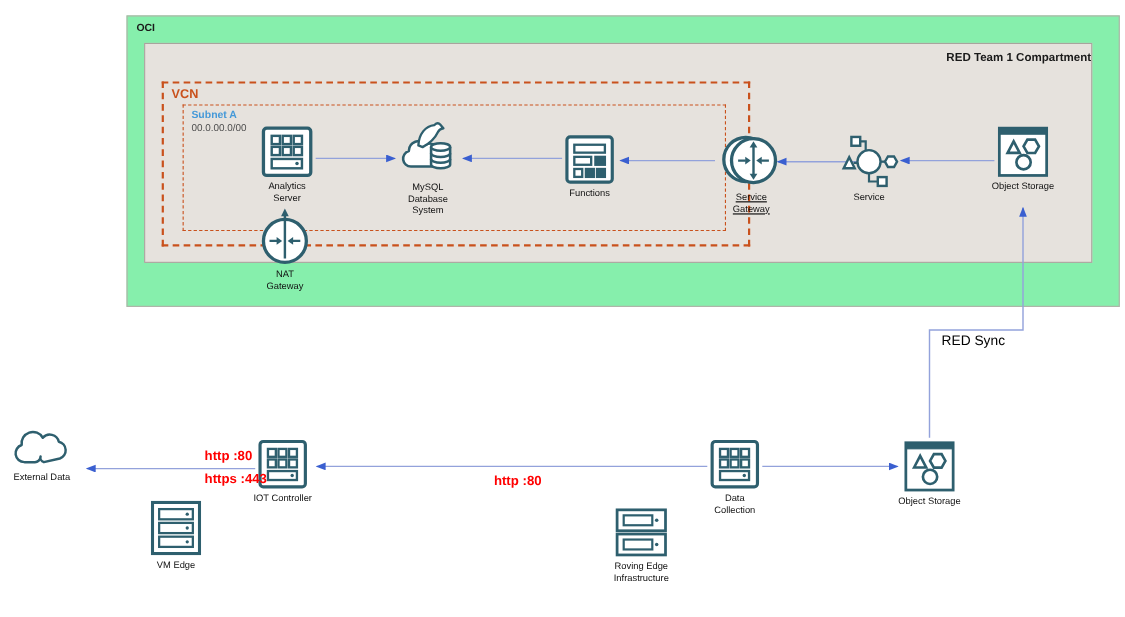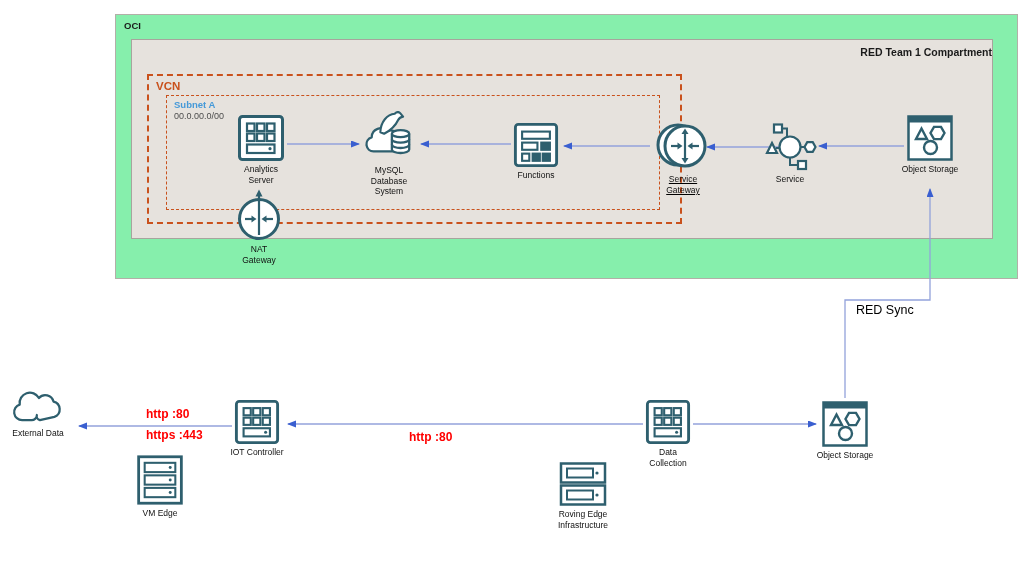--- a/index.html
+++ b/index.html
@@ -24,21 +24,21 @@
   .oci-label{font-weight:700;font-size:9.5px;color:#1a1a1a;padding:5px 0 0 8px;}
   .vcn-label{color:#c9511c;font-weight:700;font-size:11.5px;padding:4px 0 0 7px;}
   .subnet-label{color:#4599d8;font-weight:700;font-size:9.5px;padding:3px 0 0 7px;}
   .subnet-cidr{color:#4d4d4d;font-size:9px;padding:1px 0 0 7px;}
   
   .node{position:absolute;width:90px;display:flex;flex-direction:column;align-items:center;gap:2px;}
   .node.narrow{width:76px;}
   .nlabel{font-size:8.5px;line-height:1.25;color:#111;text-align:center;white-space:pre-line;}
   .icon{display:block;}
   
-  .alert{position:absolute;color:#ff0000;font-weight:700;font-size:12px;line-height:1;}
+  .alert{position:absolute;color:#ff0000;font-weight:700;font-size:12px;line-height:1;margin-left:40px;}
   .sync-label{position:absolute;left:856px;top:303px;font-size:12.5px;color:#000;}
   .edges{position:absolute;left:0;top:0;width:1023px;height:561px;pointer-events:none;}
 </style>
 </head>
 <body>
 
 <div class="canvas">
 
   <div class="oci-box">
     <div class="oci-label">OCI</div>

